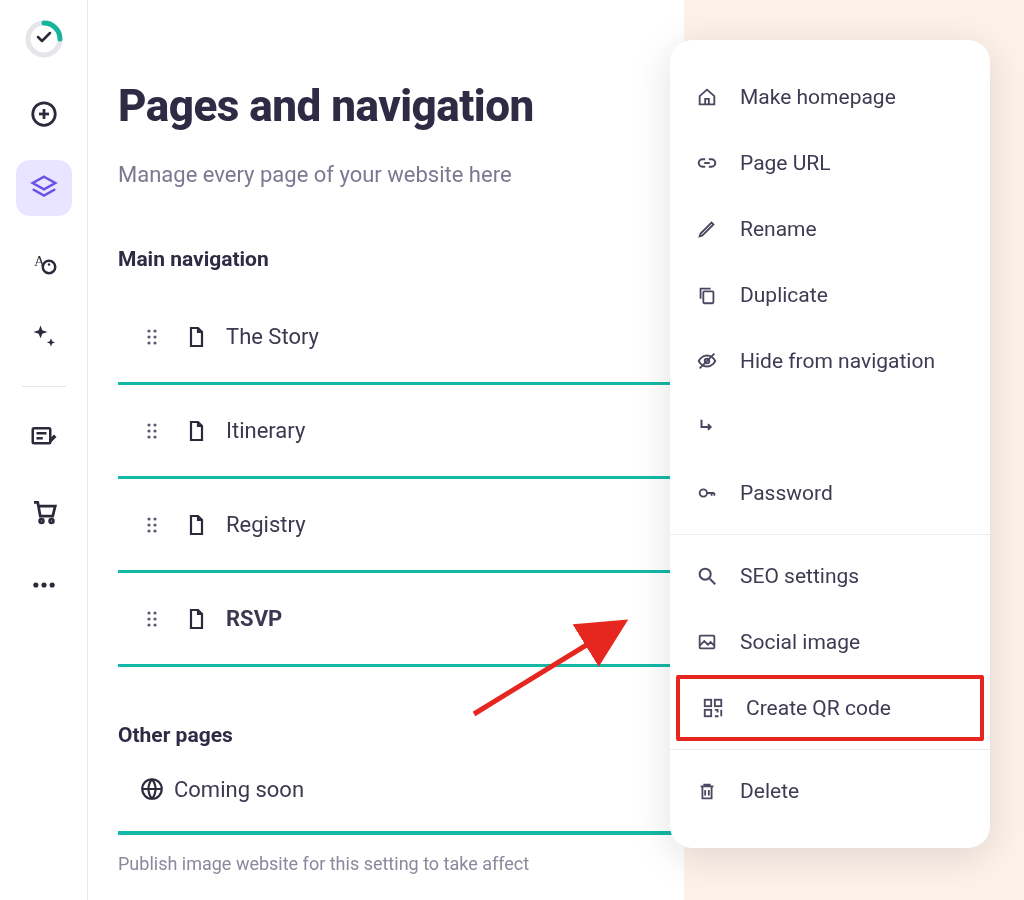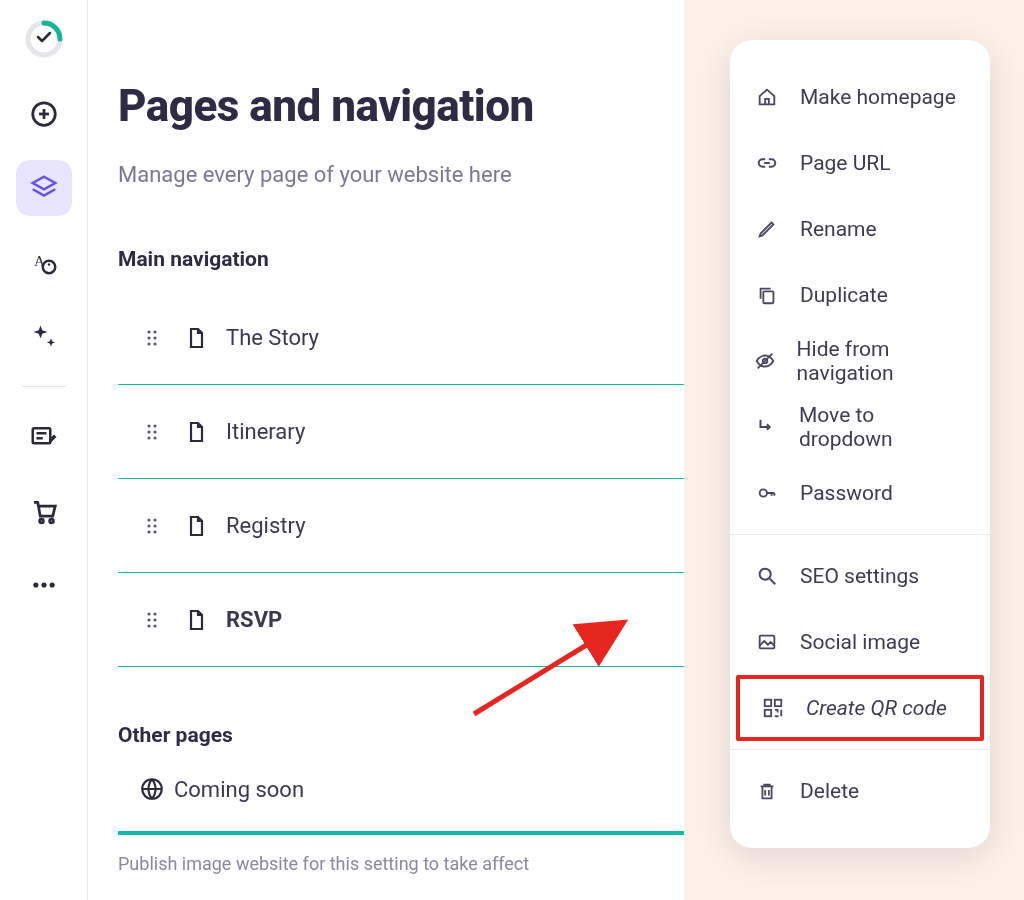--- a/index.html
+++ b/index.html
@@ -67,21 +67,21 @@
     font-weight: 700;
     color: #2f2b44;
   }
   .section-label.second { margin-top: 56px; }
 
   .page-list { margin-top: 20px; }
   .page-row {
     display:flex;
     align-items:center;
     height: 94px;
-    border-bottom: 1px solid #14b8a6;
+    border-bottom: 3px solid #14b8a6;
     padding: 0 6px 0 20px;
     cursor: pointer;
   }
   .drag { width: 28px; color:#5a5870; display:flex; justify-content:center; }
   .pg-icon { width: 60px; color:#2b2a3a; display:flex; justify-content:center; }
   .pg-name { flex:1; font-size: 22px; color:#3b394f; }
   .pg-name.bold { font-weight:700; }
   .gear { width: 40px; color:#2b2a3a; display:flex; justify-content:center; cursor:pointer; }
 
   .coming-row {
@@ -108,21 +108,21 @@
     width: 340px; height:100%;
     background: #fdf1ea;
     z-index: 1;
   }
 
   
   .menu {
     position:absolute;
     top: 40px;
     right: 34px;
-    width: 260px;
+    width: 320px;
     background:#fff;
     border-radius: 22px;
     box-shadow: 0 8px 40px rgba(0,0,0,0.12);
     padding: 24px 0;
     z-index: 5;
   }
   .menu-item {
     display:flex;
     align-items:center;
     height: 66px;
@@ -132,21 +132,20 @@
     color:#3e3c53;
     cursor:pointer;
   }
   .menu-item .mi-icon { width:26px; display:flex; justify-content:center; color:#4a4860;}
   .menu-sep { height:1px; background:#ececf0; margin: 8px 0; }
   .menu-item.highlight {
     outline: 4px solid #e6271f;
     outline-offset: -4px;
     margin: 0 6px;
     border-radius: 2px;
-    font-style: italic;
   }
 
   
   .arrow-annot {
     position:absolute;
     left: 464px;
     top: 604px;
     z-index: 6;
     pointer-events:none;
   }
@@ -396,21 +395,20 @@
       </span>
     <span>Hide from navigation</span>
   </div>
   <div class="menu-item">
     <span class="mi-icon">
         <svg width="22" height="22" viewBox="0 0 24 24" fill="none" stroke="currentColor" stroke-width="2.2">
           <path d="M6 4 v8 h10"></path>
           <path d="M13 9 l3 3 l-3 3"></path>
         </svg>
       </span>
-    <span>Move to dropdown</span>
   </div>
   <div class="menu-item">
     <span class="mi-icon">
         <svg width="22" height="22" viewBox="0 0 24 24" fill="none" stroke="currentColor" stroke-width="2">
           <circle cx="8" cy="12" r="4"></circle>
           <path d="M12 12 h8 M17 12 v3 M20 12 v3"></path>
         </svg>
       </span>
     <span>Password</span>
   </div>

